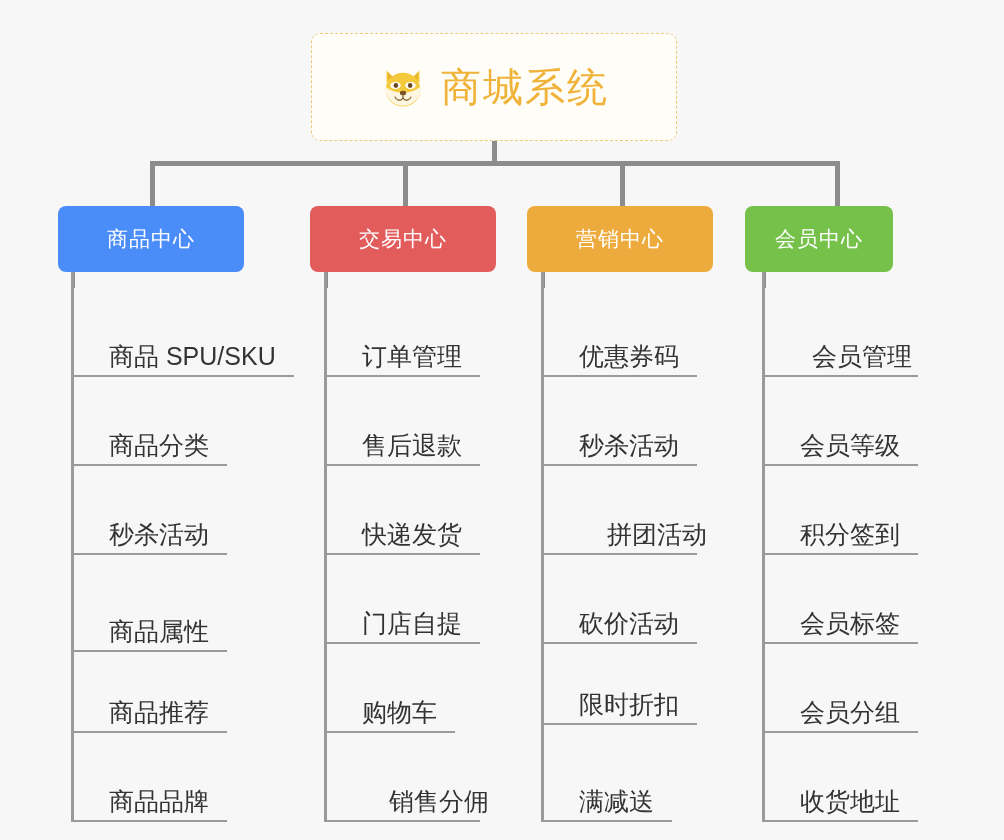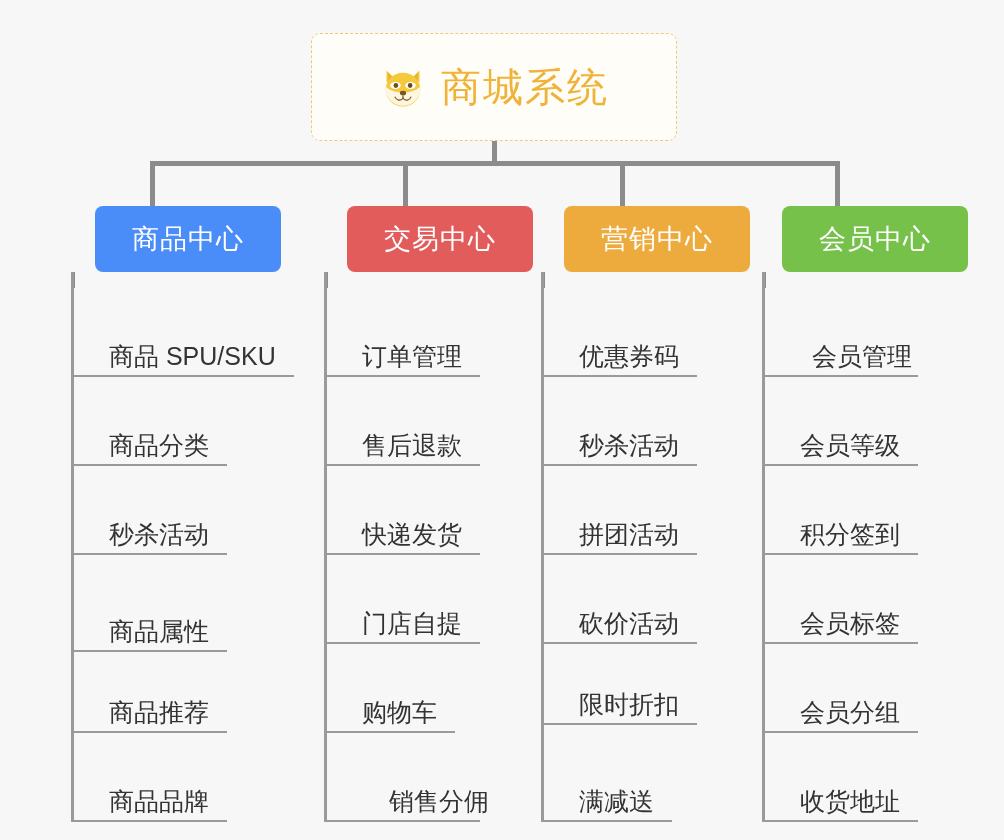--- a/index.html
+++ b/index.html
@@ -62,24 +62,23 @@
 
   
   .cat-box {
     position: absolute;
     height: 66px;
     border-radius: 8px;
     display: flex;
     align-items: center;
     justify-content: center;
     color: #ffffff;
-    font-size: 27px;
+    font-size: 21px;
     letter-spacing: 1px;
     white-space: nowrap;
-    margin-left: 37px;
   }
 
   
   .col-body {
     position: absolute;
     top: 272px;
   }
   .col-spine {
     position: absolute;
     left: 0;
@@ -148,21 +147,21 @@
 
   <div class="cat-box" style="left: 58px; top: 206px; width: 186px; background: rgb(75, 141, 248);">
     <span>商品中心</span>
   </div>
   <div class="cat-box" style="left: 310px; top: 206px; width: 186px; background: rgb(226, 92, 92);">
     <span>交易中心</span>
   </div>
   <div class="cat-box" style="left: 527px; top: 206px; width: 186px; background: rgb(238, 171, 61);">
     <span>营销中心</span>
   </div>
-  <div class="cat-box" style="left: 745px; top: 206px; width: 186px; background: rgb(118, 193, 74);">
+  <div class="cat-box" style="left: 745px; top: 206px; width: 148px; background: rgb(118, 193, 74);">
     <span>会员中心</span>
   </div>
 
   <div class="col-body" style="left:71px;">
     <div class="col-spine" style="height: 550px;"></div>
   <div class="leaf" style="top: 16px; width: 223px;">
         <span class="leaf-label">商品 SPU/SKU</span>
       </div>
       <div class="leaf" style="top: 105px; width: 156px;">
         <span class="leaf-label">商品分类</span>
@@ -202,21 +201,21 @@
       </div>
     </div>
   <div class="col-body" style="left:541px;">
     <div class="col-spine" style="height: 550px;"></div>
   <div class="leaf" style="top: 16px; width: 156px;">
         <span class="leaf-label">优惠券码</span>
       </div>
       <div class="leaf" style="top: 105px; width: 156px;">
         <span class="leaf-label">秒杀活动</span>
       </div>
-      <div class="leaf" style="top: 194px; width: 156px;">
+      <div class="leaf" style="top: 194px; width: 156px; padding-left: 28px;">
         <span class="leaf-label">拼团活动</span>
       </div>
       <div class="leaf" style="top: 283px; width: 156px;">
         <span class="leaf-label">砍价活动</span>
       </div>
       <div class="leaf" style="top: 364px; width: 156px;">
         <span class="leaf-label">限时折扣</span>
       </div>
       <div class="leaf" style="top: 461px; width: 131px;">
         <span class="leaf-label">满减送</span>

